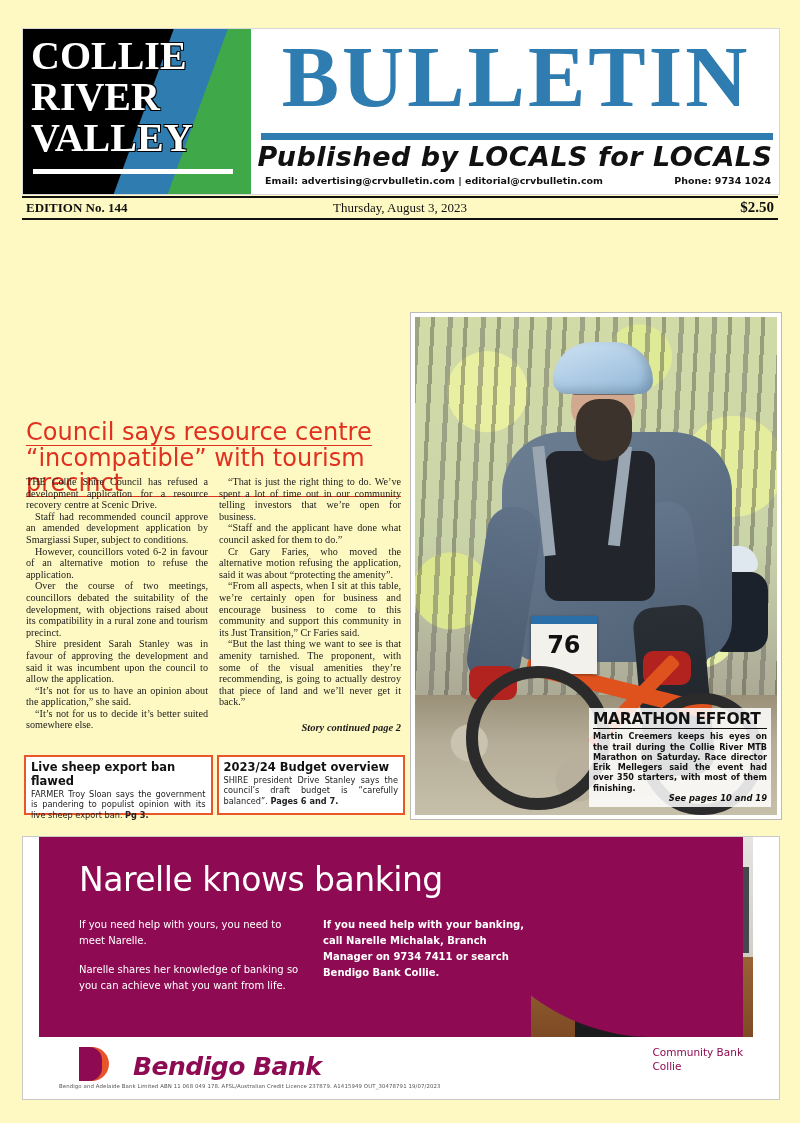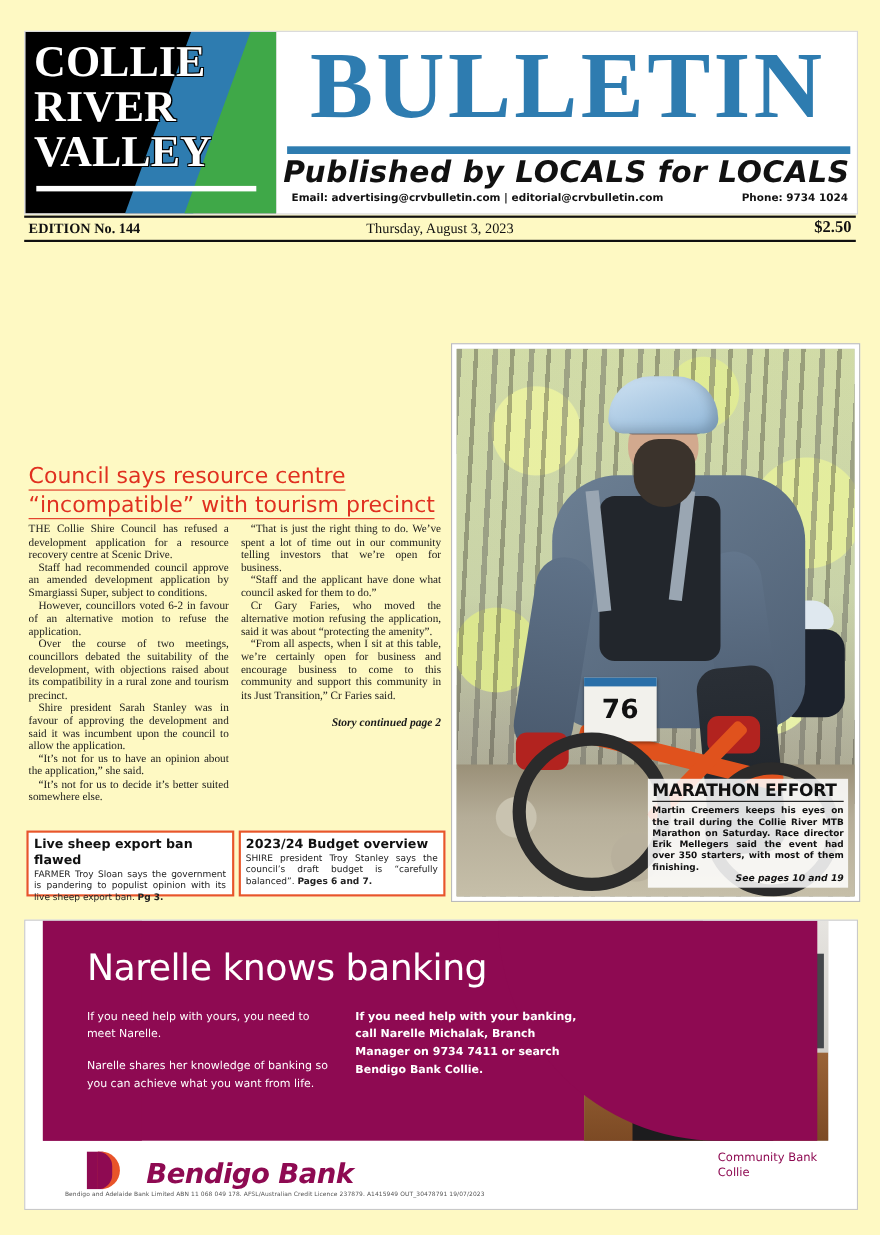--- a/index.html
+++ b/index.html
@@ -178,21 +178,21 @@
     color: #141414;
   }
   .headline .l2 { display: block; }
 
   .subhead {
     position: absolute;
     left: 26px;
     top: 420px;
     width: 375px;
     font-family: "DejaVu Sans", sans-serif;
-    font-size: 20px;
+    font-size: 24px;
     line-height: 25px;
     color: #E03020;
   }
   .subhead span {
     border-bottom: 1.5px solid #E03020;
     display: inline-block;
   }
 
   
   .col {
@@ -656,35 +656,36 @@
     <p>Shire president Sarah Stanley was in favour of approving the development and said it was incumbent upon the council to allow the application.</p>
     <p>“It’s not for us to have an opinion about the application,” she said.</p>
     <p>“It’s not for us to decide it’s better suited somewhere else.</p>
   </div>
 
   <div class="col c2">
     <p>“That is just the right thing to do. We’ve spent a lot of time out in our community telling investors that we’re open for business.</p>
     <p>“Staff and the applicant have done what council asked for them to do.”</p>
     <p>Cr Gary Faries, who moved the alternative motion refusing the application, said it was about “protecting the amenity”.</p>
     <p>“From all aspects, when I sit at this table, we’re certainly open for business and encourage business to come to this community and support this community in its Just Transition,” Cr Faries said.</p>
+    <p>“But the last thing we want to see is that amenity tarnished. The proponent, with some of the visual amenities they’re recommending, is going to actually destroy that piece of land and we’ll never get it back.”</p>
     <p class="cont">Story continued page 2</p>
   </div>
 
   <div class="teasers">
     <div class="teaser">
       <div class="teaser-title">Live sheep export ban flawed</div>
       <div class="teaser-body">
         <span>FARMER Troy Sloan says the government is pandering to populist opinion with its live sheep export ban.</span>
         <b>Pg 3.</b>
       </div>
     </div>
     <div class="teaser">
       <div class="teaser-title">2023/24 Budget overview</div>
       <div class="teaser-body">
-        <span>SHIRE president Troy Stanley says the council’s draft budget is “carefully balanced”.</span>
+        <span>SHIRE president Drive Stanley says the council’s draft budget is “carefully balanced”.</span>
         <b>Pages 6 and 7.</b>
       </div>
     </div>
   </div>
 
   <div class="photo-frame">
     <div class="photo">
       <div class="forest"></div>
       <div class="ground"></div>
 

